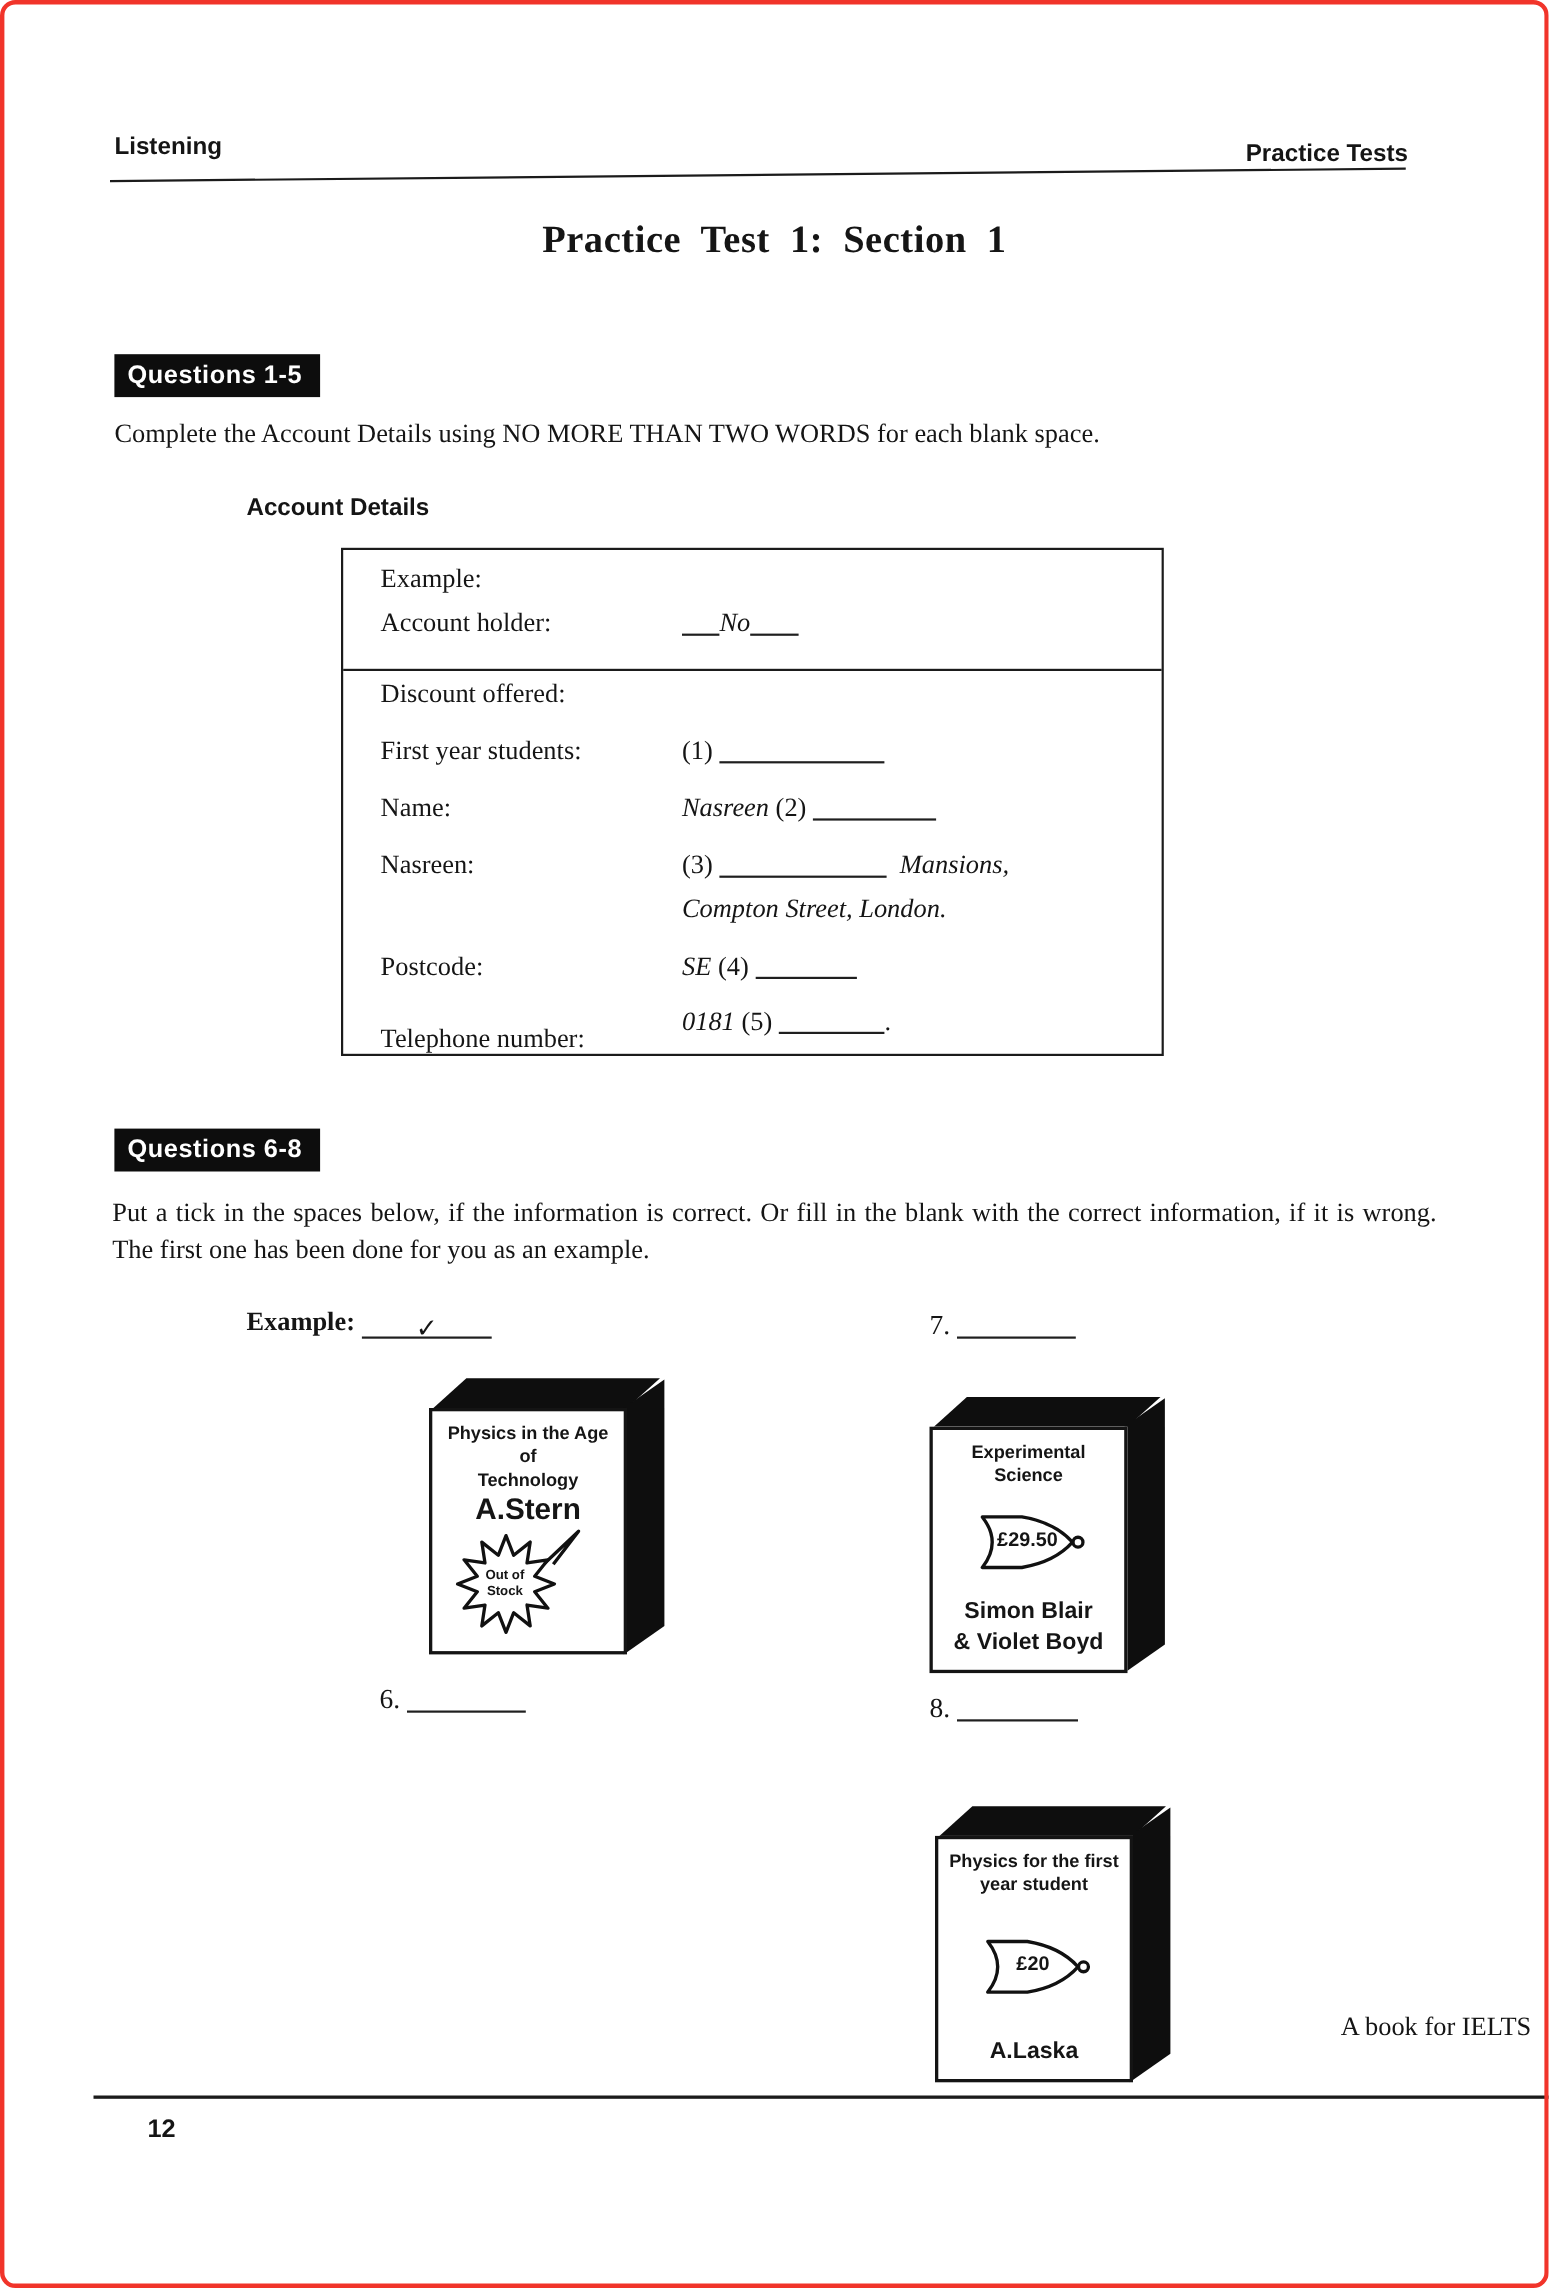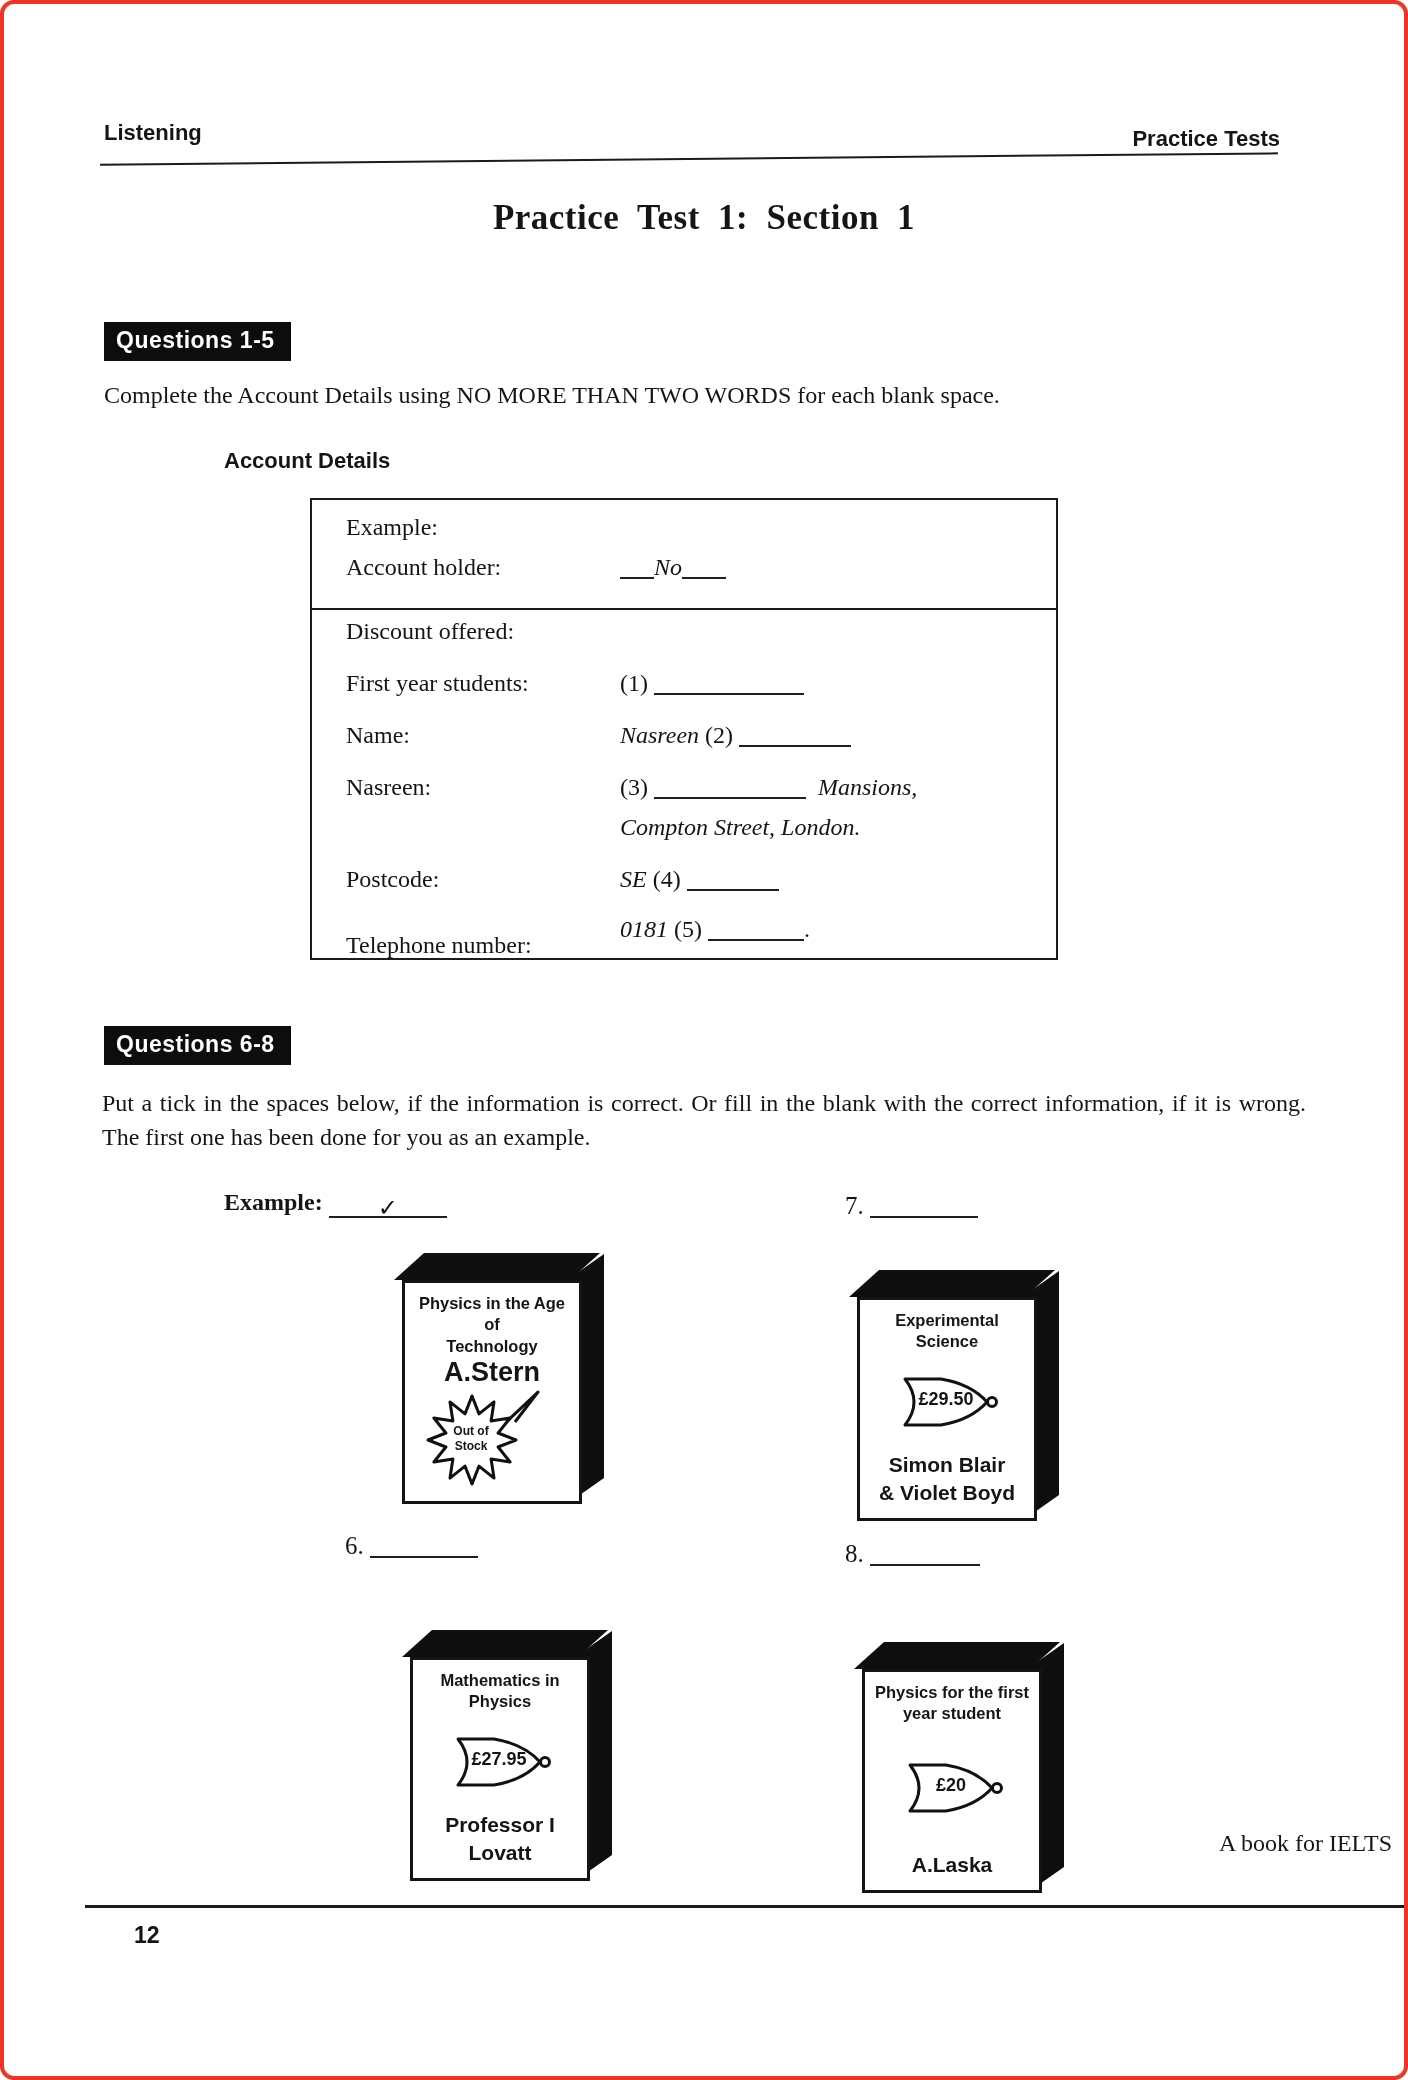--- a/index.html
+++ b/index.html
@@ -38,21 +38,21 @@
   .tickline{text-align:center;font-size:24px;vertical-align:-6px;}
   
   .ex-label{font-weight:700;font-size:24px;}
   .qnum{position:absolute;font-size:25px;white-space:nowrap;}
   
   .book{position:absolute;width:220px;height:254px;}
   .book-top{position:absolute;left:4px;top:0;width:176px;height:27px;background:#0e0e0e;
     transform:skewX(-48deg);transform-origin:0 100%;}
   .book-side{position:absolute;left:177px;top:27px;width:37px;height:224px;background:#0e0e0e;
     transform:skewY(-35deg);transform-origin:0 0;}
-  .book-front{position:absolute;left:12px;top:27px;width:180px;height:224px;background:#fff;
+  .book-front{position:absolute;left:0;top:27px;width:180px;height:224px;background:#fff;
     border:3px solid #141414;box-sizing:border-box;display:flex;flex-direction:column;
     align-items:center;justify-content:space-between;padding:10px 5px 12px 5px;}
   .book-title{font-family:"Liberation Sans",sans-serif;font-weight:700;font-size:16.5px;
     line-height:1.3;text-align:center;white-space:pre-line;}
   .book-author{font-family:"Liberation Sans",sans-serif;font-weight:700;font-size:21px;
     text-align:center;white-space:pre-line;line-height:1.3;}
   .book-author-big{font-family:"Liberation Sans",sans-serif;font-weight:700;font-size:27px;
     text-align:center;}
   
   .price-tag{position:relative;width:112px;height:54px;}
@@ -159,36 +159,20 @@
         <span class="price-text">£29.50</span>
       </div>
       <div class="book-author">Simon Blair
 &amp; Violet Boyd</div>
     </div>
   </div>
 
   <div class="qnum" style="left:345px;top:1532px;"><span>6.</span> <span class="blank" style="width:108px;"></span></div>
   <div class="qnum" style="left:845px;top:1540px;"><span>8.</span> <span class="blank" style="width:110px;"></span></div>
 
-  <div class="book" style="left:398px;top:1630px;">
-    <div class="book-top"></div>
-    <div class="book-side"></div>
-    <div class="book-front">
-      <div class="book-title">Mathematics in
-Physics</div>
-      <div class="price-tag">
-        <svg width="112" height="54" viewBox="0 0 112 54">
-          <path d="M14 4 Q32 27 14 50 L50 50 Q80 45 96 27 Q80 9 50 4 Z" fill="#fff" stroke="#111" stroke-width="3" stroke-linejoin="round"></path>
-          <circle cx="101" cy="27" r="4.5" fill="#fff" stroke="#111" stroke-width="3"></circle>
-        </svg>
-        <span class="price-text">£27.95</span>
-      </div>
-      <div class="book-author">Professor I Lovatt</div>
-    </div>
-  </div>
 
   <div class="book" style="left:850px;top:1642px;">
     <div class="book-top"></div>
     <div class="book-side"></div>
     <div class="book-front">
       <div class="book-title">Physics for the first
 year student</div>
       <div class="price-tag">
         <svg width="112" height="54" viewBox="0 0 112 54">
           <path d="M14 4 Q32 27 14 50 L50 50 Q80 45 96 27 Q80 9 50 4 Z" fill="#fff" stroke="#111" stroke-width="3" stroke-linejoin="round"></path>

